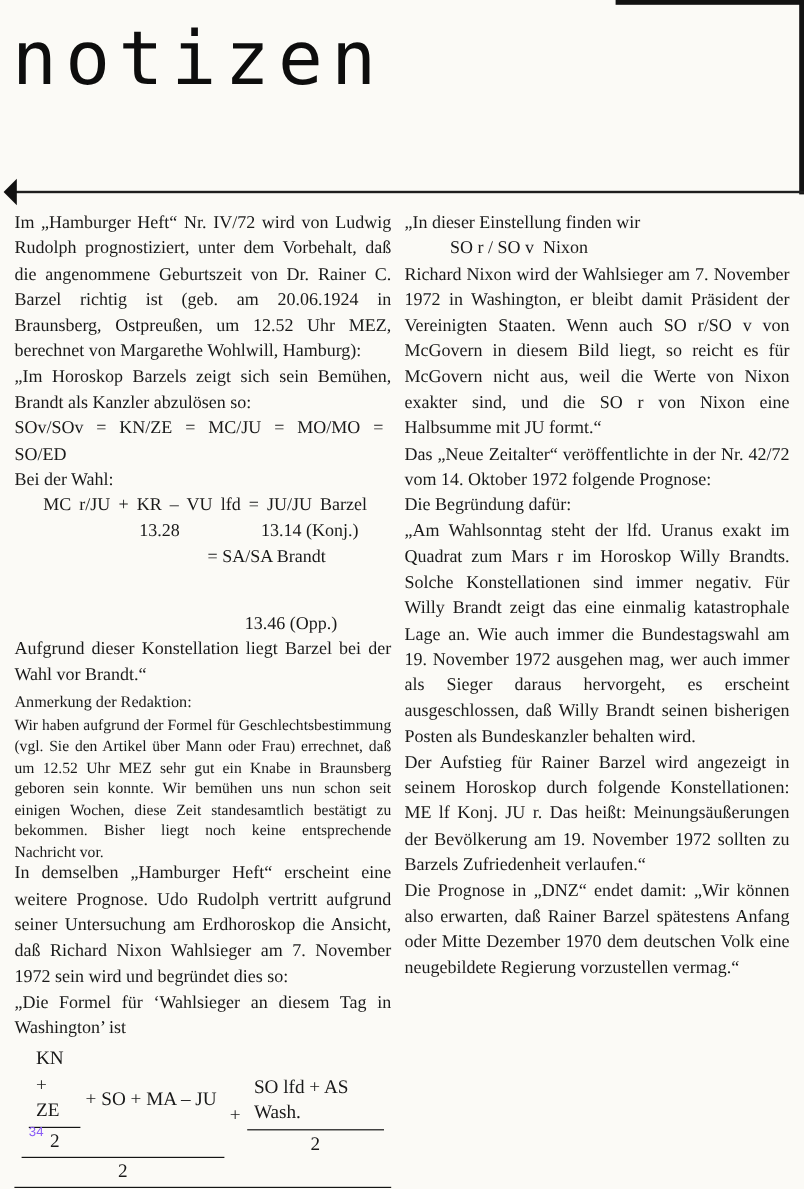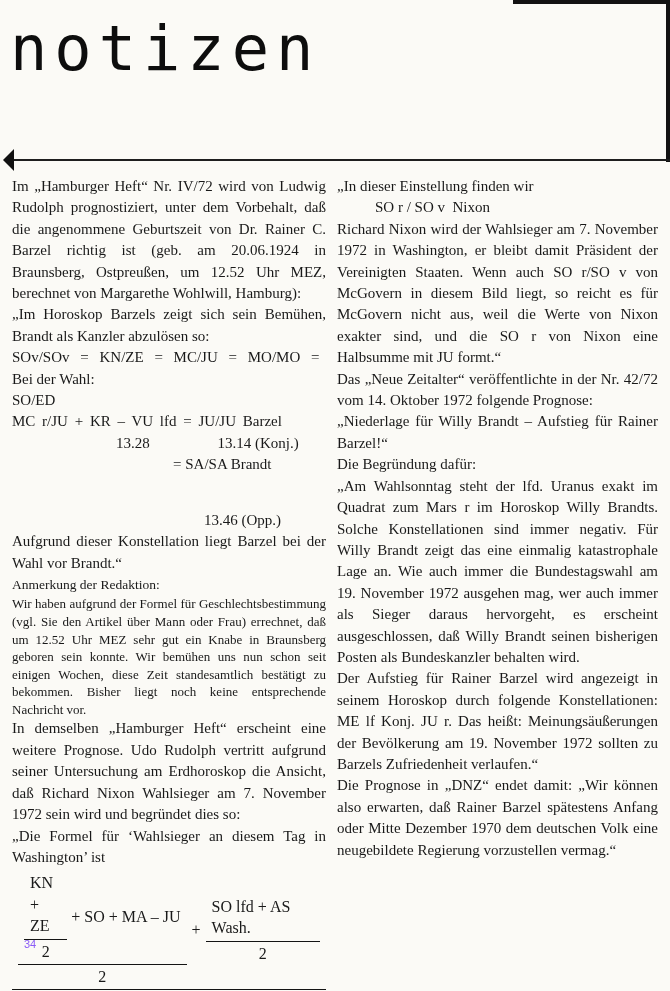--- a/index.html
+++ b/index.html
@@ -53,21 +53,21 @@
   .col-left  { left: 12px;  width: 314px; }
   .col-right { left: 337px; width: 321px; }
 
   .col p { margin: 0; }
   .mt-sm { margin-top: 7px; }
   .mt-md { margin-top: 13px; }
   .mt-lg { margin-top: 27px; }
 
   .nojust { text-align: left; }
   .stretch { word-spacing: 7px; }
-  .stretch-sm { word-spacing: 3px; }
+  .stretch-sm { word-spacing: 3px; margin-left: 24px; }
 
   
   .wahl-block div { text-align: left; }
   .wahl-l2 .v1 { margin-left: 104px; }
   .wahl-l2 .v2 { margin-left: 64px; }
   .wahl-l3 { padding-left: 161px; }
   .wahl-l4 { padding-left: 192px; margin-top: 34px; }
 
   
   .note-head { font-size: 13.5px; margin-top: 14px; text-align: left; }
@@ -102,22 +102,22 @@
 <div class="masthead-title">notizen</div>
 <div class="topright-line"></div>
 <div class="rightedge-bar"></div>
 <div class="header-rule"></div>
 <div class="header-rule-arrow"></div>
 
 <div class="col col-left">
   <p>Im „Hamburger Heft“ Nr. IV/72 wird von Ludwig Rudolph prognostiziert, unter dem Vorbehalt, daß die angenommene Geburtszeit von Dr. Rainer C. Barzel richtig ist (geb. am 20.06.1924 in Braunsberg, Ostpreußen, um 12.52 Uhr MEZ, berechnet von Margarethe Wohlwill, Hamburg):</p>
   <p class="mt-sm">„Im Horoskop Barzels zeigt sich sein Bemühen, Brandt als Kanzler abzulösen so:</p>
   <p class="nojust stretch">SOv/SOv = KN/ZE = MC/JU = MO/MO =</p>
+  <p class="nojust">SO/ED</p>
   <p class="nojust mt-sm">Bei der Wahl:</p>
-  <p class="nojust">SO/ED</p>
 
   <div class="wahl-block">
     <div class="stretch-sm">MC r/JU + KR – VU lfd = JU/JU Barzel</div>
     <div class="wahl-l2">
       <span class="v1">13.28</span>
       <span class="v2">13.14 (Konj.)</span>
     </div>
     <div class="wahl-l3">= SA/SA Brandt</div>
     <div class="wahl-l4">13.46 (Opp.)</div>
   </div>
@@ -153,21 +153,20 @@
     </span>
   </div>
 </div>
 
 <div class="col col-right">
   <p class="nojust">„In dieser Einstellung finden wir</p>
   <p class="indent-line">SO r / SO v  Nixon</p>
   <p>Richard Nixon wird der Wahlsieger am 7. November 1972 in Washington, er bleibt damit Präsident der Vereinigten Staaten. Wenn auch SO r/SO v von McGovern in diesem Bild liegt, so reicht es für McGovern nicht aus, weil die Werte von Nixon exakter sind, und die SO r von Nixon eine Halbsumme mit JU formt.“</p>
 
   <p class="mt-lg">Das „Neue Zeitalter“ veröffentlichte in der Nr. 42/72 vom 14. Oktober 1972 folgende Prognose:</p>
-  <p class="mt-sm">„Niederlage für Willy Brandt – Aufstieg für Rainer Barzel!“</p>
   <p class="nojust mt-sm">Die Begründung dafür:</p>
   <p>„Am Wahlsonntag steht der lfd. Uranus exakt im Quadrat zum Mars r im Horoskop Willy Brandts. Solche Konstellationen sind immer negativ. Für Willy Brandt zeigt das eine einmalig katastrophale Lage an. Wie auch immer die Bundestagswahl am 19. November 1972 ausgehen mag, wer auch immer als Sieger daraus hervorgeht, es erscheint ausgeschlossen, daß Willy Brandt seinen bisherigen Posten als Bundeskanzler behalten wird.</p>
 
   <p class="mt-md">Der Aufstieg für Rainer Barzel wird angezeigt in seinem Horoskop durch folgende Konstellationen: ME lf Konj. JU r. Das heißt: Meinungsäußerungen der Bevölkerung am 19. November 1972 sollten zu Barzels Zufriedenheit verlaufen.“</p>
   <p class="mt-md">Die Prognose in „DNZ“ endet damit: „Wir können also erwarten, daß Rainer Barzel spätestens Anfang oder Mitte Dezember 1970 dem deutschen Volk eine neugebildete Regierung vorzustellen vermag.“</p>
 </div>
 
 <div class="page-number">34</div>
 
 </body></html>

